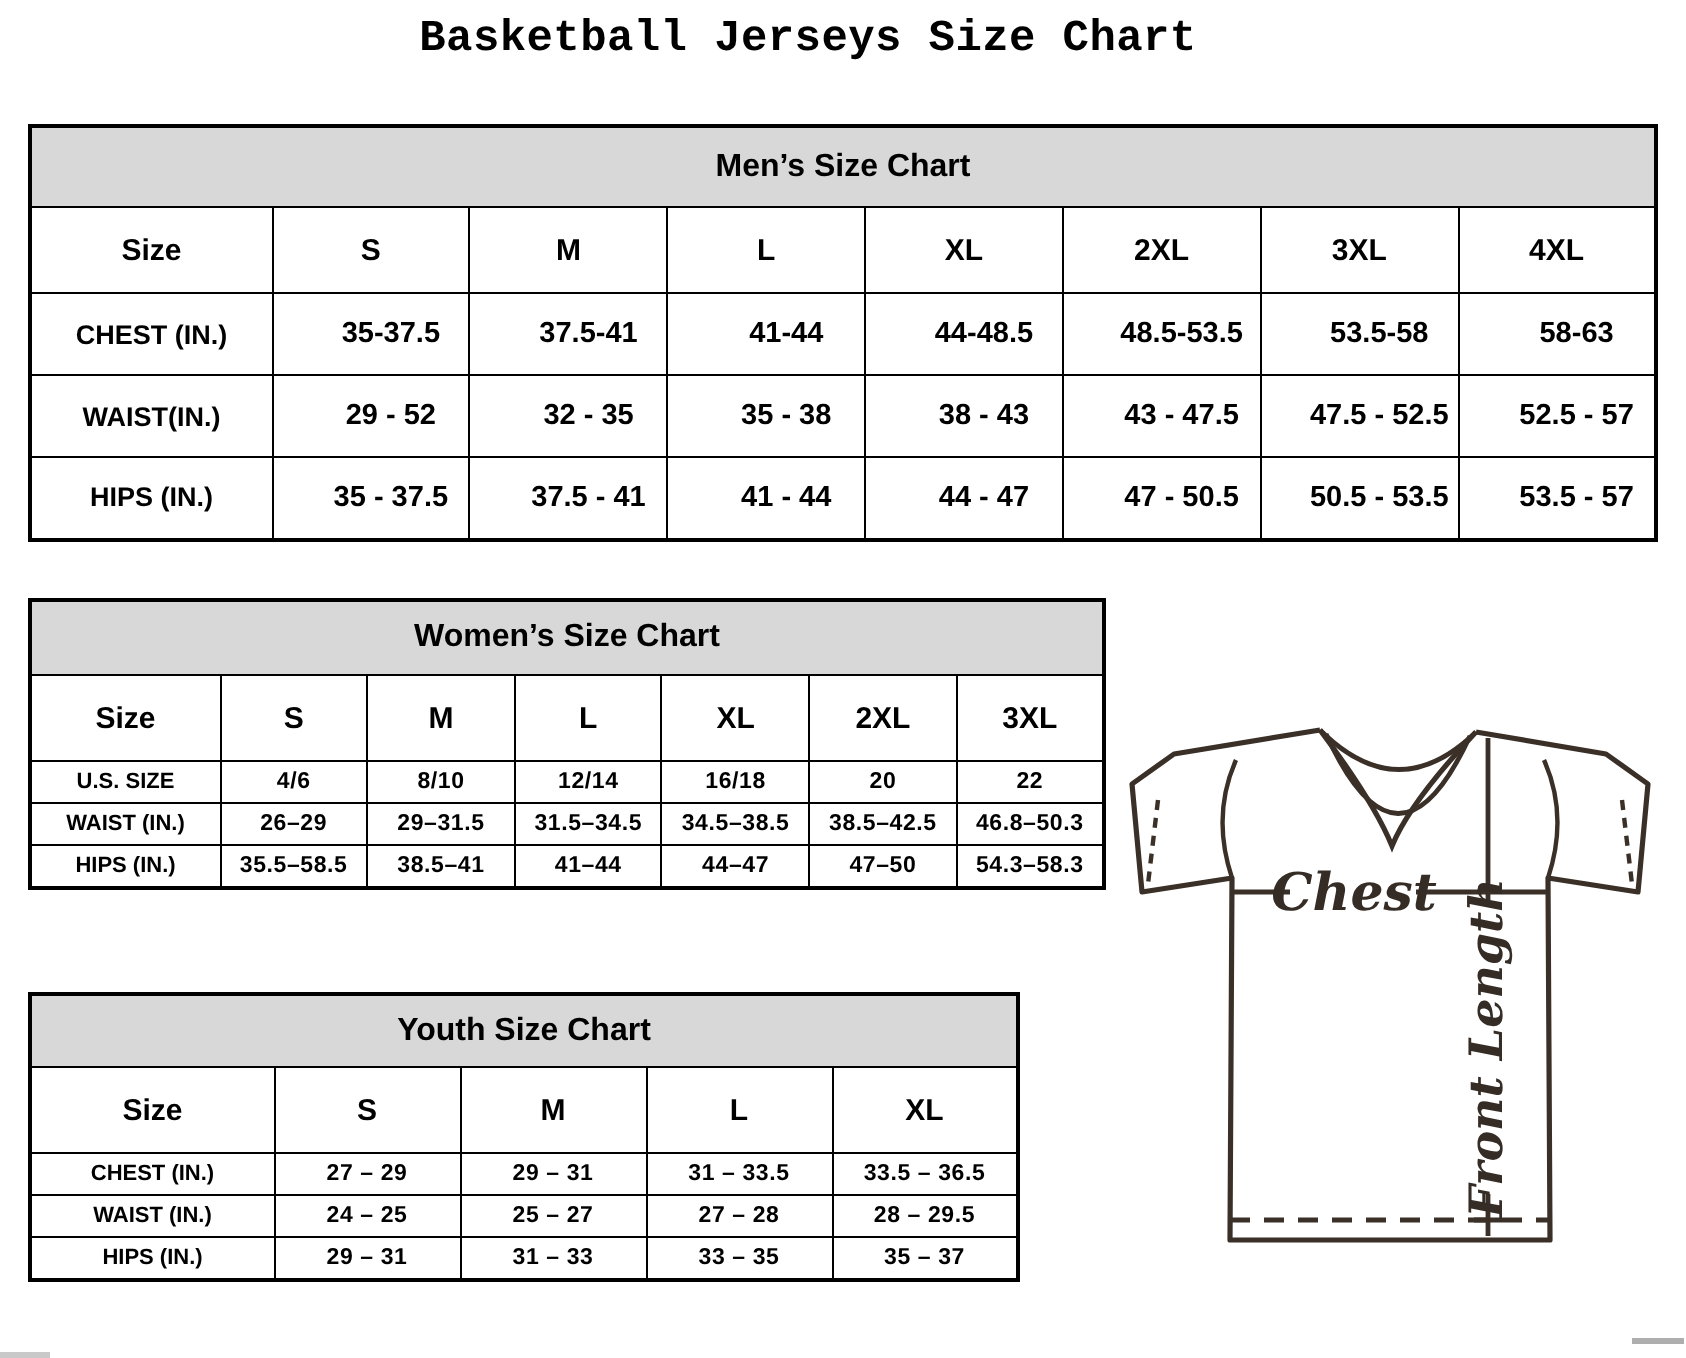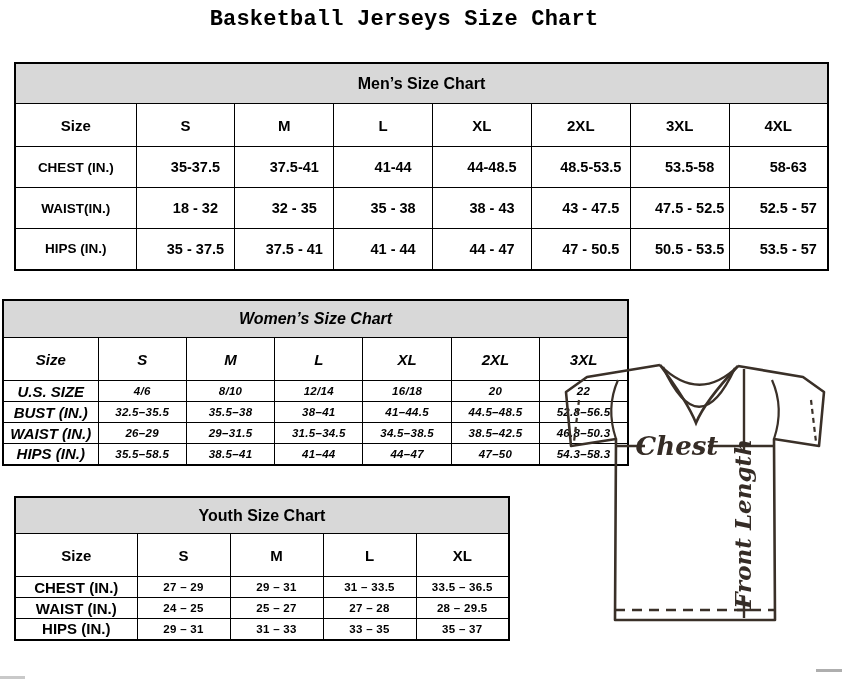--- a/index.html
+++ b/index.html
@@ -21,30 +21,30 @@
   }
   tr.band th { background:#d8d8d8; font-size:16px; }
   
   #mens-table { left:14px; top:62px; width:815px; }
   #mens-table tr.band th { height:39px;text-align:center; }
   #mens-table tr.size-row th { height:42px; font-size:15px; }
   #mens-table tbody tr { height:41px; }
   #mens-table tbody th { font-size:13.5px; }
   #mens-table tbody td { font-size:14.5px;padding-left:20px; }
   
-  #womens-table { left:2px; top:299px; width:627px;font-style:italic; }
+  #womens-table { left:14px; top:299px; width:539px; }
   #womens-table tr.band th { height:36px; }
   #womens-table tr.size-row th { height:42px; font-size:15px; }
   #womens-table tbody tr { height:21px; }
   
   #youth-table { left:14px; top:496px; width:496px; }
   #youth-table tr.band th { height:35px;text-align:center; }
   #youth-table tr.size-row th { height:42px; font-size:15px; }
   #youth-table tbody tr { height:21px; }
-  .small tbody th { font-size:15px; }
+  .small tbody th { font-size:11px; }
   .small tbody td { font-size:11.5px; letter-spacing:0.3px; }
   
   #jersey { position:absolute; left:557px; top:356px; width:286px; height:272px; }
   #jersey path, #jersey line { fill:none; stroke:#3a3028; }
   #jersey text {
     font-family:"DejaVu Serif", serif; font-style:italic; font-weight:bold;
     fill:#352c26; stroke:none;
   }
   
   .scroll-frag { position:absolute; height:3px; }
@@ -88,21 +88,21 @@
       <td>35-37.5</td>
       <td>37.5-41</td>
       <td>41-44</td>
       <td>44-48.5</td>
       <td>48.5-53.5</td>
       <td>53.5-58</td>
       <td>58-63</td>
     </tr>
     <tr>
       <th>WAIST(IN.)</th>
-      <td>18 - 32</td>
+      <td>29 - 52</td>
       <td>32 - 35</td>
       <td>35 - 38</td>
       <td>38 - 43</td>
       <td>43 - 47.5</td>
       <td>47.5 - 52.5</td>
       <td>52.5 - 57</td>
     </tr>
     <tr>
       <th>HIPS (IN.)</th>
       <td>35 - 37.5</td>
@@ -144,29 +144,20 @@
     <tr>
       <th>U.S. SIZE</th>
       <td>4/6</td>
       <td>8/10</td>
       <td>12/14</td>
       <td>16/18</td>
       <td>20</td>
       <td>22</td>
     </tr>
     <tr>
-      <th>BUST (IN.)</th>
-      <td>32.5–35.5</td>
-      <td>35.5–38</td>
-      <td>38–41</td>
-      <td>41–44.5</td>
-      <td>44.5–48.5</td>
-      <td>52.8–56.5</td>
-    </tr>
-    <tr>
       <th>WAIST (IN.)</th>
       <td>26–29</td>
       <td>29–31.5</td>
       <td>31.5–34.5</td>
       <td>34.5–38.5</td>
       <td>38.5–42.5</td>
       <td>46.8–50.3</td>
     </tr>
     <tr>
       <th>HIPS (IN.)</th>

